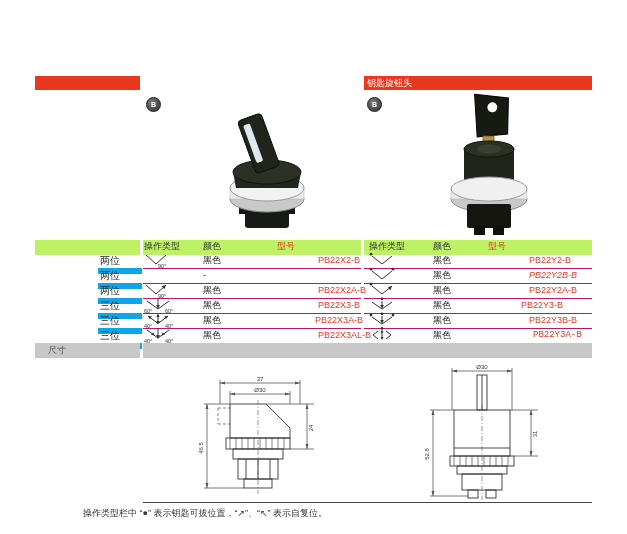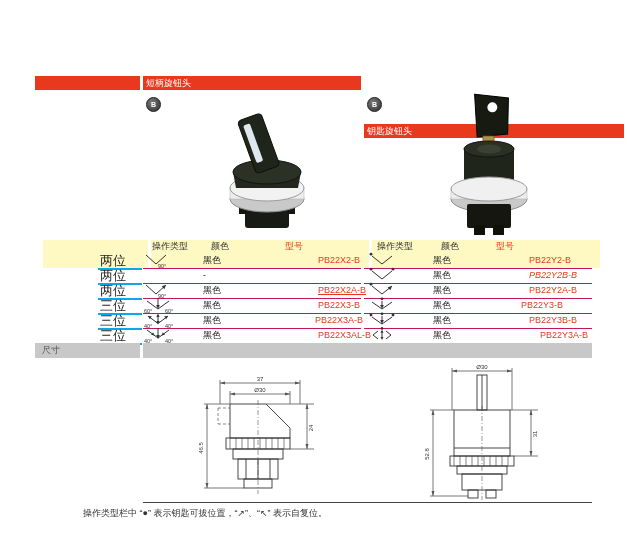--- a/index.html
+++ b/index.html
@@ -4,45 +4,42 @@
 <style>
   html,body{margin:0;padding:0;background:#fff;}
   #page{position:relative;width:627px;height:534px;background:#fff;overflow:hidden;
         font-family:"Liberation Sans","DejaVu Sans",sans-serif;color:#222;}
   .abs{position:absolute;}
   .title{font-size:20px;font-weight:bold;color:#e8391f;}
   .redbar{background:#e8391f;height:14px;}
   .redbar span{color:#fff;font-size:9px;line-height:14px;padding-left:3px;display:block;}
   .badge{width:13px;height:13px;border-radius:50%;background:radial-gradient(circle at 35% 30%,#777,#333);
          border:1px solid #1a1a1a;color:#fff;font-size:7px;line-height:13px;text-align:center;font-weight:bold;}
-  .graybar{background:#fef9c3;height:28px;margin-left:8px;}
+  .graybar{background:#bef264;height:15px;}
   .hcell{font-size:9px;line-height:13px;color:#333;position:absolute;top:0;white-space:nowrap;}
   .hmodel{color:#e8391f;}
-  .rowlab{height:15px;border-bottom:2px solid #0ea5e9;font-size:13px;line-height:15px;color:#222;padding-left:2px;}
+  .rowlab{height:15px;border-bottom:6px solid #0ea5e9;font-size:10px;line-height:15px;color:#222;padding-left:2px;}
   .trow{height:15px;border-bottom:1px solid #be185d;}
   .cell{position:absolute;top:0;font-size:9px;line-height:15px;white-space:nowrap;color:#222;}
   .model{color:#e8391f;margin-left:41px;}
   .icon{position:absolute;left:0;top:-1px;}
   .dimbar{background:#c8c8c8;height:15px;}
-  .dimbar span{font-size:9px;line-height:15px;color:#555;padding-left:7px;display:block;}
+  .dimbar span{font-size:9px;line-height:15px;color:#555;padding-left:13px;display:block;}
   .note{font-size:9px;color:#333;white-space:nowrap;margin-left:48px;}
   .sep{border-top:1px solid #444;height:0;}
   svg text{font-family:"Liberation Sans","DejaVu Sans",sans-serif;}
 </style>
 </head>
 <body>
 
 <div id="page">
 
 
   <div class="abs redbar" style="left:35px;top:76px;width:105px;"></div>
-  <div class="abs redbar" style="left:143px;top:76px;width:218px;">
-    <span>短柄旋钮头</span>
-  </div>
-  <div class="abs redbar" style="left:364px;top:76px;width:260px;margin-top:48px;">
+  <div class="abs redbar" style="left:364px;top:76px;width:228px;">
     <span>钥匙旋钮头</span>
   </div>
 
   <div class="abs badge" style="left:146px;top:97px;">B</div>
   <div class="abs badge" style="left:367px;top:97px;">B</div>
 
   <svg class="abs" style="left:212px;top:96px;" width="110" height="138" viewBox="0 0 110 138">
     <rect x="33" y="106" width="44" height="26" rx="3" fill="#181b15"></rect>
     <rect x="27" y="104" width="8" height="14" fill="#14160f"></rect>
     <rect x="75" y="104" width="8" height="14" fill="#14160f"></rect>
@@ -105,21 +102,21 @@
     <span class="cell" style="left:60px;">-</span>
     <span class="cell model" style="left:134px;"></span>
   </div>
   <div class="abs trow" style="left:143px;top:283px;width:218px;">
     <svg class="icon" width="40" height="17" viewBox="0 0 40 17">
       <path d="M3,3 L13,12 L23,3" fill="none" stroke="#333" stroke-width="1"></path>
       <polygon points="23,3 21.4,7.2 18.7,4.2" fill="#333"></polygon>
       <text x="15" y="16" font-size="5.5" fill="#333">90°</text>
     </svg>
     <span class="cell" style="left:60px;">黑色</span>
-    <span class="cell model" style="left:134px;text-decoration:underline;">PB22X2A-B</span>
+    <span class="cell model" style="left:134px;">PB22X2A-B</span>
   </div>
   <div class="abs trow" style="left:143px;top:298px;width:218px;">
     <svg class="icon" width="40" height="17" viewBox="0 0 40 17">
       <path d="M4,4 L15,12 M26,4 L15,12 M15,1 L15,10" fill="none" stroke="#333" stroke-width="1"></path>
       <polygon points="15,12 13.2,8 16.8,8" fill="#333"></polygon>
       <text x="1" y="16" font-size="5.5" fill="#333">60°</text>
       <text x="22" y="16" font-size="5.5" fill="#333">60°</text>
     </svg>
     <span class="cell" style="left:60px;">黑色</span>
     <span class="cell model" style="left:134px;">PB22X3-B</span>
@@ -197,21 +194,21 @@
     <span class="cell model" style="left:124px;">PB22Y3B-B</span>
   </div>
   <div class="abs trow" style="left:364px;top:328px;width:228px;">
     <svg class="icon" style="left:4px;" width="40" height="17" viewBox="0 0 40 17">
       <path d="M10,4 L5,8 L10,12 M18,4 L23,8 L18,12 M14,4 L14,11" fill="none" stroke="#333" stroke-width="1"></path>
       <polygon points="14,2.8 12.5,5.8 15.5,5.8" fill="#333"></polygon>
       <polygon points="14,13 12.5,10 15.5,10" fill="#333"></polygon>
       <circle cx="14" cy="1.4" r="1.3" fill="#333"></circle>
     </svg>
     <span class="cell" style="left:69px;">黑色</span>
-    <span class="cell model" style="left:135px;">PB22Y3A-B</span>
+    <span class="cell model" style="left:128px;font-family:Liberation Mono, monospace;">PB22Y3A-B</span>
   </div>
 
   <div class="abs dimbar" style="left:35px;top:343px;width:105px;">
     <span>尺寸</span>
   </div>
   <div class="abs dimbar" style="left:143px;top:343px;width:449px;"></div>
 
   <svg class="abs" style="left:196px;top:374px;" width="124" height="128" viewBox="0 0 124 128">
     <g stroke="#555" stroke-width="0.8" fill="none">
       <line x1="24" y1="30" x2="24" y2="6"></line>

